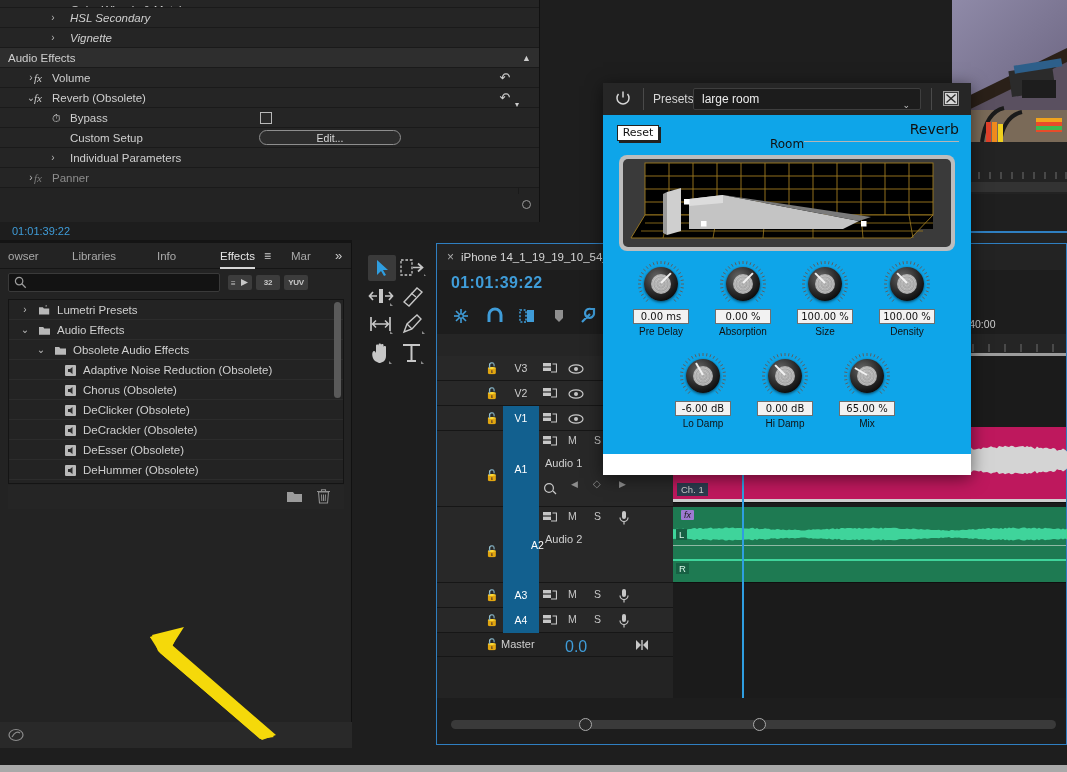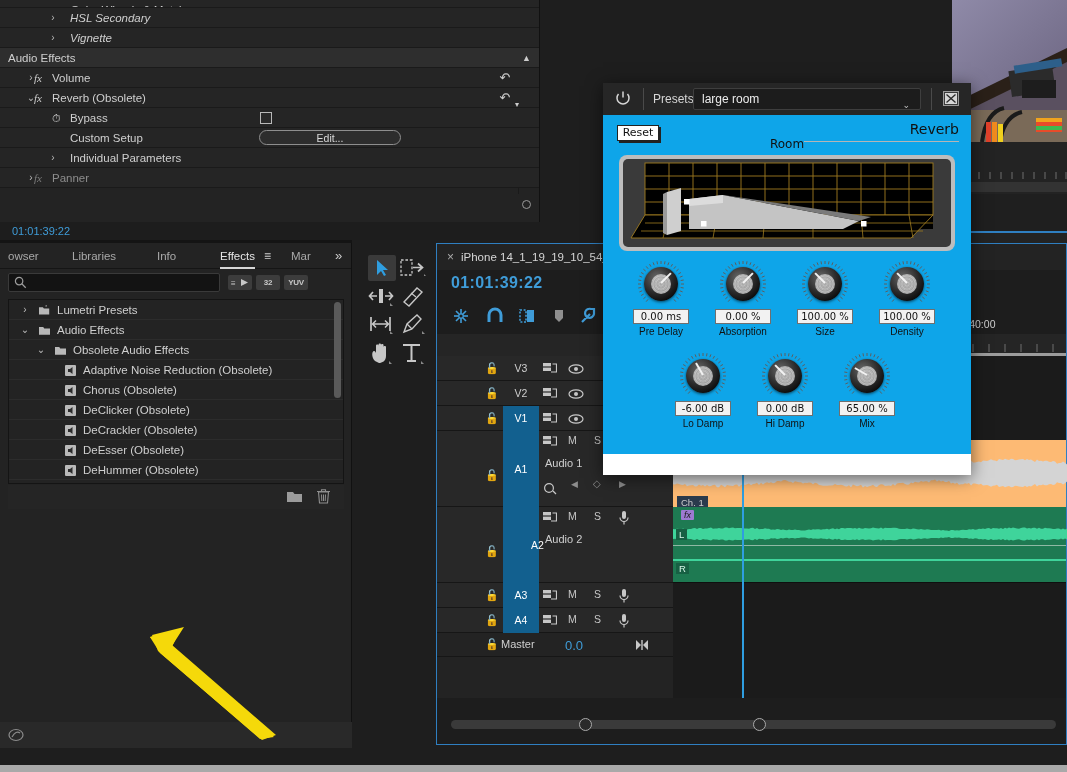--- a/index.html
+++ b/index.html
@@ -667,34 +667,34 @@
         <svg class="btn" style="left:181px;top:5px" width="12" height="16" viewBox="0 0 12 16">
           <rect x="4" y="1" width="4" height="8" rx="2" fill="#c7c7c7"></rect>
           <path d="M2,7.5 a4,4 0 0 0 8,0" fill="none" stroke="#c7c7c7" stroke-width="1.2"></path>
           <line x1="6" y1="11.5" x2="6" y2="14.5" stroke="#c7c7c7" stroke-width="1.2"></line>
         </svg>
       </div>
 
       <div class="trk" style="height:24px;background:#232323">
         <span class="lock" style="top:5px">🔓</span>
         <span style="position:absolute;left:64px;top:5px;font-size:11px;color:#cfcfcf;">Master</span>
-        <span style="position:absolute;left:128px;top:5px;font-size:13px;color:#3f9cd8;">0.0</span>
+        <span style="position:absolute;left:128px;top:5px;font-size:16px;color:#3f9cd8;">0.0</span>
         <svg style="position:absolute;left:198px;top:6px" width="14" height="12" viewBox="0 0 14 12">
           <polygon points="1,1 1,11 6,6" fill="#c7c7c7"></polygon>
             <polygon points="13,1 13,11 8,6" fill="#c7c7c7"></polygon>
           <line x1="7" y1="1" x2="7" y2="11" stroke="#c7c7c7" stroke-width="1.4"></line>
         </svg>
       </div>
     </div>
 
     <div id="tl-content">
 
       <div style="position:absolute;left:0;top:0;right:0;height:75px;background:#1b1b1b;"></div>
 
-      <div style="position:absolute;left:0;top:84px;right:0;height:76px;background:#fdba74;border-bottom:1px solid #0f0f0f;">
+      <div style="position:absolute;left:0;top:71px;right:0;height:76px;background:#be185d;border-bottom:1px solid #0f0f0f;">
         <svg style="position:absolute;left:0;top:16px" width="395" height="34">
           <path id="wfA1" fill="#d4d4d4" d="M0,5.8 L2,5.4 L4,6.5 L6,6.0 L8,5.3 L10,5.0 L12,6.1 L14,3.7 L16,4.4 L18,4.8 L20,5.1 L22,3.6 L24,3.8 L26,5.4 L28,4.2 L30,4.9 L32,3.6 L34,5.0 L36,3.8 L38,4.0 L40,4.9 L42,5.3 L44,2.7 L46,2.7 L48,5.2 L50,4.3 L52,2.8 L54,5.1 L56,4.5 L58,4.2 L60,3.9 L62,5.2 L64,5.6 L66,3.3 L68,5.0 L70,5.8 L72,5.0 L74,5.7 L76,6.4 L78,4.8 L80,6.1 L82,6.3 L84,7.3 L86,5.0 L88,7.2 L90,5.5 L92,6.9 L94,7.7 L96,6.9 L98,7.7 L100,6.8 L102,7.3 L104,9.0 L106,9.0 L108,8.6 L110,9.8 L112,10.1 L114,9.3 L116,8.3 L118,8.2 L120,7.1 L122,8.7 L124,8.2 L126,7.8 L128,7.7 L130,6.4 L132,7.3 L134,7.1 L136,7.4 L138,7.3 L140,5.7 L142,7.3 L144,6.7 L146,5.1 L148,4.7 L150,4.2 L152,4.2 L154,4.2 L156,4.4 L158,4.6 L160,4.7 L162,6.1 L164,5.1 L166,4.9 L168,5.3 L170,4.7 L172,3.7 L174,3.5 L176,4.8 L178,2.8 L180,5.5 L182,4.4 L184,3.8 L186,4.2 L188,5.2 L190,2.6 L192,4.1 L194,3.0 L196,3.8 L198,4.2 L200,5.2 L202,3.4 L204,3.1 L206,5.1 L208,5.8 L210,5.5 L212,4.1 L214,4.2 L216,4.4 L218,3.9 L220,5.9 L222,4.3 L224,6.4 L226,6.9 L228,6.9 L230,7.3 L232,6.0 L234,5.3 L236,5.4 L238,7.6 L240,6.8 L242,8.3 L244,7.8 L246,7.4 L248,8.9 L250,8.2 L252,8.8 L254,8.8 L256,7.6 L258,9.7 L260,9.8 L262,10.5 L264,8.4 L266,9.8 L268,8.6 L270,9.3 L272,8.0 L274,8.0 L276,8.9 L278,6.6 L280,7.3 L282,6.2 L284,7.2 L286,5.3 L288,5.7 L290,5.8 L292,6.7 L294,6.2 L296,6.9 L298,4.4 L300,6.6 L302,6.5 L304,6.0 L306,5.5 L308,6.2 L310,4.4 L312,4.8 L314,4.9 L316,4.3 L318,3.2 L320,4.2 L322,4.4 L324,5.2 L326,2.9 L328,3.6 L330,4.0 L332,2.8 L334,3.5 L336,4.1 L338,2.7 L340,2.9 L342,4.3 L344,4.1 L346,3.5 L348,3.3 L350,3.0 L352,4.2 L354,3.0 L356,4.1 L358,3.6 L360,4.8 L362,6.0 L364,3.5 L366,4.9 L368,4.7 L370,5.6 L372,4.7 L374,4.8 L376,5.8 L378,6.1 L380,5.0 L382,5.6 L384,7.8 L386,7.0 L388,6.9 L390,5.6 L392,6.8 L394,8.4 L394,25.6 L392,27.2 L390,28.4 L388,27.1 L386,27.0 L384,26.2 L382,28.4 L380,29.0 L378,27.9 L376,28.2 L374,29.2 L372,29.3 L370,28.4 L368,29.3 L366,29.1 L364,30.5 L362,28.0 L360,29.2 L358,30.4 L356,29.9 L354,31.0 L352,29.8 L350,31.0 L348,30.7 L346,30.5 L344,29.9 L342,29.7 L340,31.1 L338,31.3 L336,29.9 L334,30.5 L332,31.2 L330,30.0 L328,30.4 L326,31.1 L324,28.8 L322,29.6 L320,29.8 L318,30.8 L316,29.7 L314,29.1 L312,29.2 L310,29.6 L308,27.8 L306,28.5 L304,28.0 L302,27.5 L300,27.4 L298,29.6 L296,27.1 L294,27.8 L292,27.3 L290,28.2 L288,28.3 L286,28.7 L284,26.8 L282,27.8 L280,26.7 L278,27.4 L276,25.1 L274,26.0 L272,26.0 L270,24.7 L268,25.4 L266,24.2 L264,25.6 L262,23.5 L260,24.2 L258,24.3 L256,26.4 L254,25.2 L252,25.2 L250,25.8 L248,25.1 L246,26.6 L244,26.2 L242,25.7 L240,27.2 L238,26.4 L236,28.6 L234,28.7 L232,28.0 L230,26.7 L228,27.1 L226,27.1 L224,27.6 L222,29.7 L220,28.1 L218,30.1 L216,29.6 L214,29.8 L212,29.9 L210,28.5 L208,28.2 L206,28.9 L204,30.9 L202,30.6 L200,28.8 L198,29.8 L196,30.2 L194,31.0 L192,29.9 L190,31.4 L188,28.8 L186,29.8 L184,30.2 L182,29.6 L180,28.5 L178,31.2 L176,29.2 L174,30.5 L172,30.3 L170,29.3 L168,28.7 L166,29.1 L164,28.9 L162,27.9 L160,29.3 L158,29.4 L156,29.6 L154,29.8 L152,29.8 L150,29.8 L148,29.3 L146,28.9 L144,27.3 L142,26.7 L140,28.3 L138,26.7 L136,26.6 L134,26.9 L132,26.7 L130,27.6 L128,26.3 L126,26.2 L124,25.8 L122,25.3 L120,26.9 L118,25.8 L116,25.7 L114,24.7 L112,23.9 L110,24.2 L108,25.4 L106,25.0 L104,25.0 L102,26.7 L100,27.2 L98,26.3 L96,27.1 L94,26.3 L92,27.1 L90,28.5 L88,26.8 L86,29.0 L84,26.7 L82,27.7 L80,27.9 L78,29.2 L76,27.6 L74,28.3 L72,29.0 L70,28.2 L68,29.0 L66,30.7 L64,28.4 L62,28.8 L60,30.1 L58,29.8 L56,29.5 L54,28.9 L52,31.2 L50,29.7 L48,28.8 L46,31.3 L44,31.3 L42,28.7 L40,29.1 L38,30.0 L36,30.2 L34,29.0 L32,30.4 L30,29.1 L28,29.8 L26,28.6 L24,30.2 L22,30.4 L20,28.9 L18,29.2 L16,29.6 L14,30.3 L12,27.9 L10,29.0 L8,28.7 L6,28.0 L4,27.5 L2,28.6 L0,28.2 Z"></path>
         </svg>
         <span style="position:absolute;left:4px;bottom:6px;background:#2b3b4d;color:#ccc;font-size:9.5px;padding:1px 4px;">Ch. 1</span>
         <div style="position:absolute;left:0;bottom:0;right:0;height:3px;background:#cfcfcf;"></div>
       </div>
 
       <div style="position:absolute;left:0;top:151px;right:0;height:76px;background:#1e7a52;border-bottom:1px solid #0f0f0f;">
         <div style="position:absolute;left:8px;top:3px;background:#9d7ad1;color:#1a1a1a;font-size:9px;font-style:italic;padding:0 3px;border-radius:1px;">fx</div>
         <svg style="position:absolute;left:0;top:16px" width="395" height="22">

